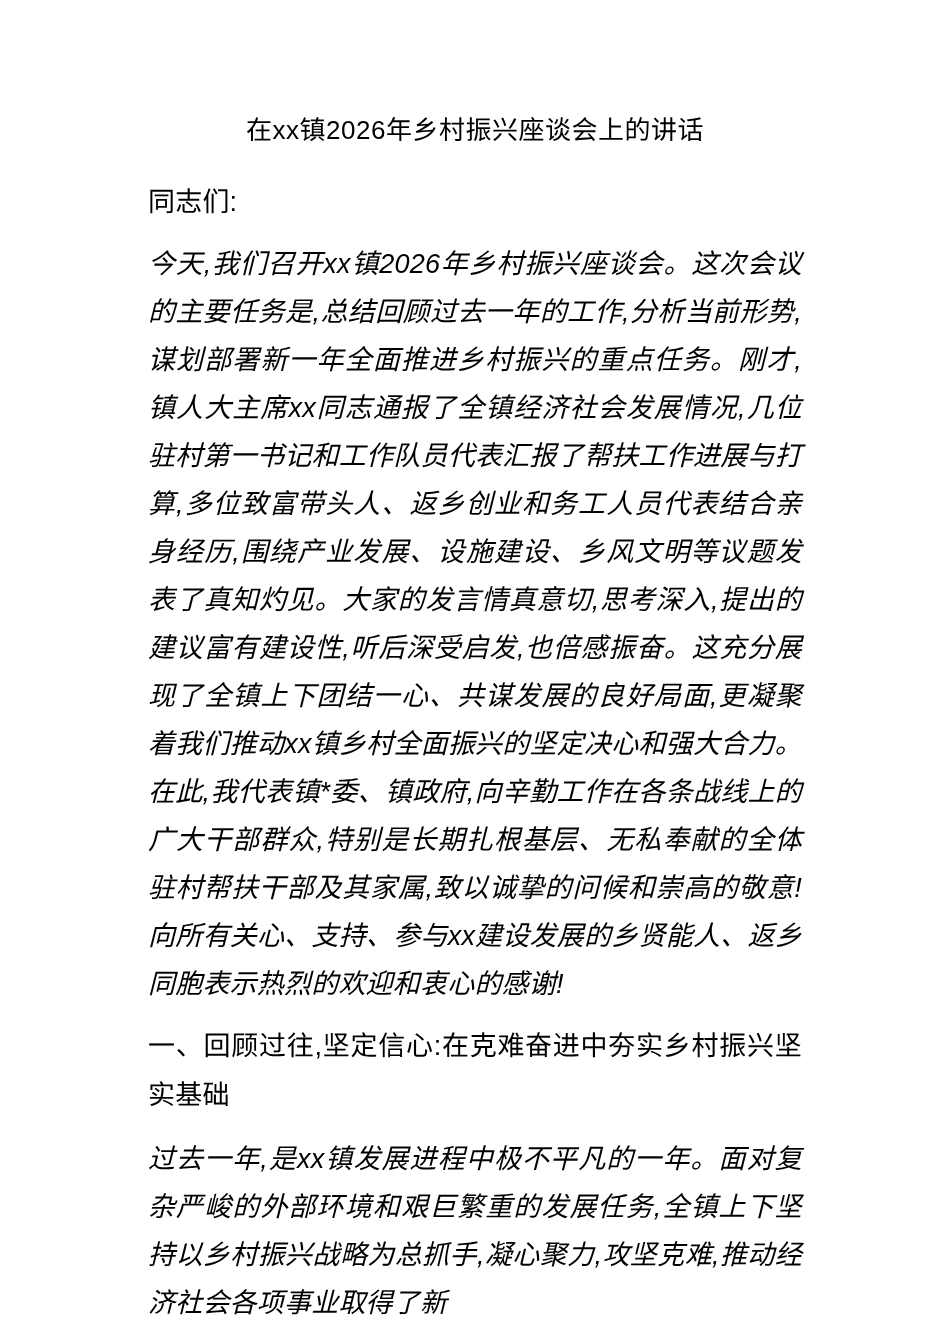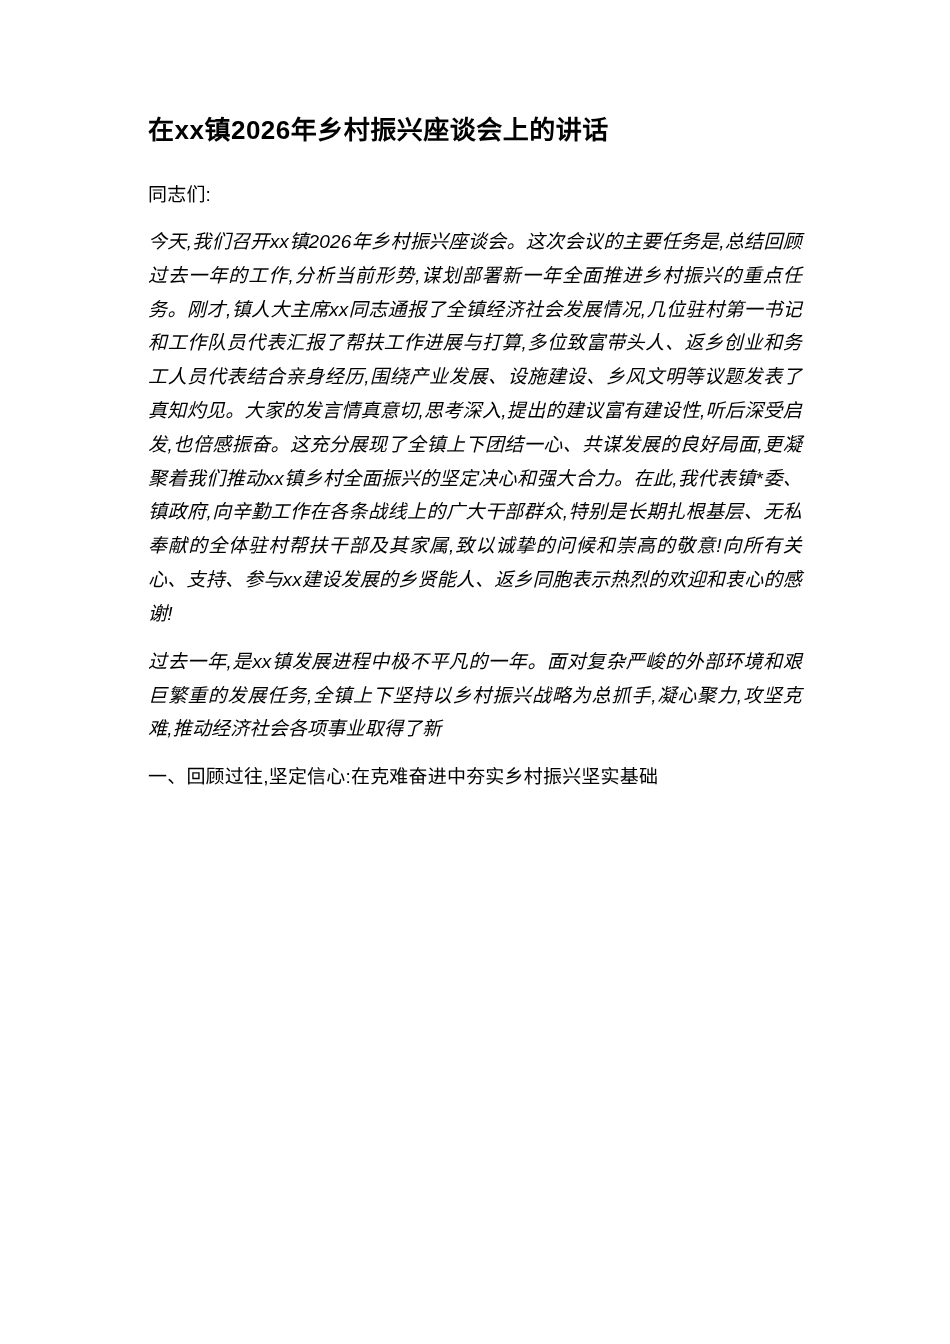--- a/index.html
+++ b/index.html
@@ -17,28 +17,28 @@
   }
   .page {
     width: 950px;
     height: 1344px;
     box-sizing: border-box;
     padding: 112px 148px 40px 148px;
     background: #ffffff;
   }
   .doc-title {
     font-size: 26px;
-    font-weight: bold;
-    text-align: left;
+    font-weight: normal;
+    text-align: center;
     letter-spacing: 0.5px;
     line-height: 1.4;
     margin: 0 0 30px 0;
   }
   .para {
-    font-size: 19px;
+    font-size: 27px;
     line-height: 1.82;
     text-align: justify;
     text-justify: inter-ideograph;
     margin: 0 0 14px 0;
     letter-spacing: 0.2px;
   }
   .para.tight {
     margin-bottom: 12px;
   }
   .para.section-heading {
@@ -49,15 +49,15 @@
     font-style: italic;
   }
 </style>
 </head>
 <body>
 
 <div class="page">
   <h1 class="doc-title">在xx镇2026年乡村振兴座谈会上的讲话</h1>
   <p class="para tight">同志们:</p>
   <p class="para body-block">今天,我们召开xx镇2026年乡村振兴座谈会。这次会议的主要任务是,总结回顾过去一年的工作,分析当前形势,谋划部署新一年全面推进乡村振兴的重点任务。刚才,镇人大主席xx同志通报了全镇经济社会发展情况,几位驻村第一书记和工作队员代表汇报了帮扶工作进展与打算,多位致富带头人、返乡创业和务工人员代表结合亲身经历,围绕产业发展、设施建设、乡风文明等议题发表了真知灼见。大家的发言情真意切,思考深入,提出的建议富有建设性,听后深受启发,也倍感振奋。这充分展现了全镇上下团结一心、共谋发展的良好局面,更凝聚着我们推动xx镇乡村全面振兴的坚定决心和强大合力。在此,我代表镇*委、镇政府,向辛勤工作在各条战线上的广大干部群众,特别是长期扎根基层、无私奉献的全体驻村帮扶干部及其家属,致以诚挚的问候和崇高的敬意!向所有关心、支持、参与xx建设发展的乡贤能人、返乡同胞表示热烈的欢迎和衷心的感谢!</p>
+  <p class="para section-heading">一、回顾过往,坚定信心:在克难奋进中夯实乡村振兴坚实基础</p>
   <p class="para body-block">过去一年,是xx镇发展进程中极不平凡的一年。面对复杂严峻的外部环境和艰巨繁重的发展任务,全镇上下坚持以乡村振兴战略为总抓手,凝心聚力,攻坚克难,推动经济社会各项事业取得了新</p>
-  <p class="para section-heading">一、回顾过往,坚定信心:在克难奋进中夯实乡村振兴坚实基础</p>
 </div>
 
 </body></html>

